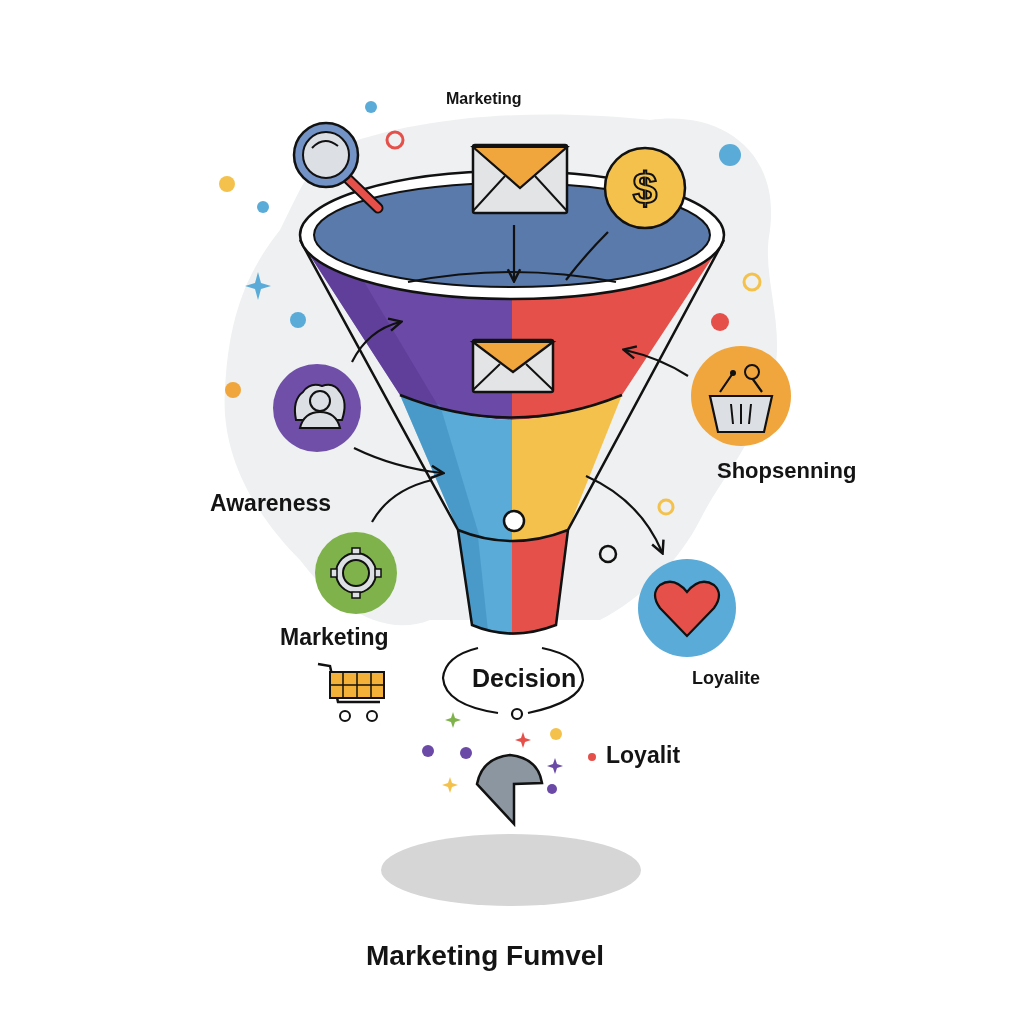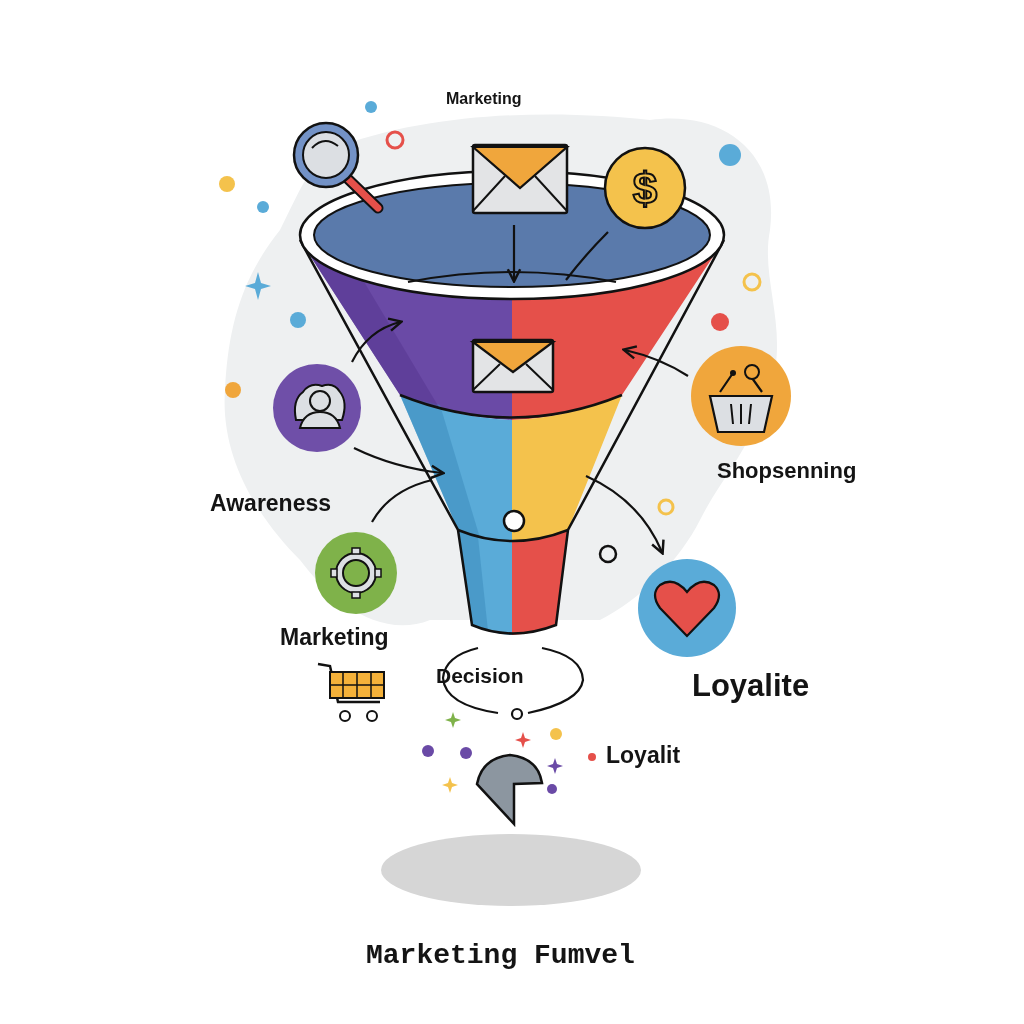--- a/index.html
+++ b/index.html
@@ -5,24 +5,24 @@
   html, body { margin: 0; padding: 0; background: #ffffff; }
   body { width: 1024px; height: 1024px; position: relative; overflow: hidden;
          font-family: "Liberation Sans", "DejaVu Sans", sans-serif; }
   #canvas { position: absolute; left: 0; top: 0; width: 1024px; height: 1024px; }
   .label { position: absolute; font-weight: bold; color: #141414; white-space: nowrap;
            font-family: "Liberation Sans", "DejaVu Sans", sans-serif; }
   .lbl-top { left: 446px; top: 90px; font-size: 16px; }
   .lbl-awareness { left: 172px; top: 490px; font-size: 23px; margin-left: 38px; }
   .lbl-pntep { left: 280px; top: 624px; font-size: 23px; }
   .lbl-shop { left: 700px; top: 458px; font-size: 22px; margin-left: 17px; }
-  .lbl-loyalite { left: 692px; top: 668px; font-size: 31px; text-align: right; }
+  .lbl-loyalite { left: 692px; top: 668px; font-size: 18px; text-align: right; }
   .lbl-loyalit { left: 606px; top: 742px; font-size: 23px; text-align: right; }
-  .lbl-decision { left: 436px; top: 664px; font-size: 21px; }
-  .lbl-footer { left: 366px; top: 940px; font-size: 28px; font-family: Liberation Mono, monospace; }
+  .lbl-decision { left: 472px; top: 664px; font-size: 25px; }
+  .lbl-footer { left: 366px; top: 940px; font-size: 28px; }
 </style>
 </head>
 <body>
 
 <svg id="canvas" viewBox="0 0 1024 1024" xmlns="http://www.w3.org/2000/svg">
   <defs>
     <marker id="arrow" viewBox="0 0 10 10" refX="8" refY="5" markerWidth="7" markerHeight="7" orient="auto-start-reverse">
       <path d="M1 1 L9 5 L1 9" fill="none" stroke="#111" stroke-width="1.6"></path>
     </marker>
   </defs>

